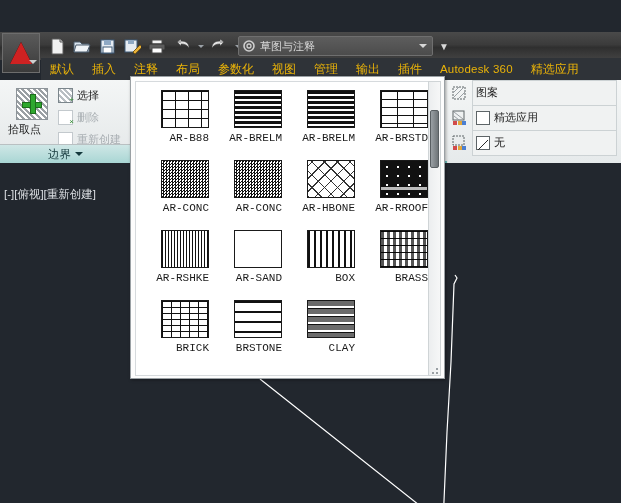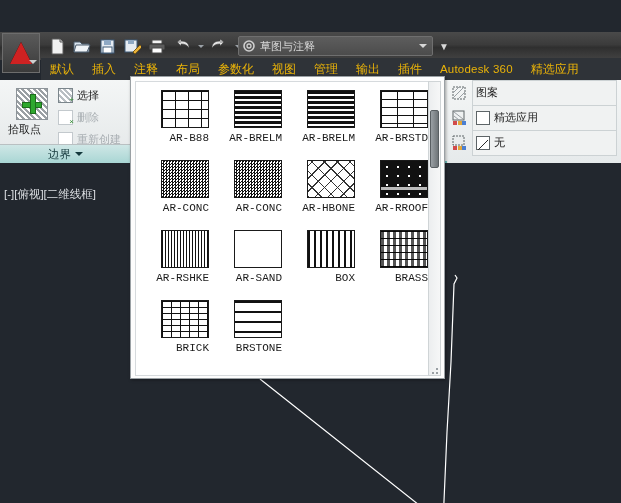--- a/index.html
+++ b/index.html
@@ -365,21 +365,21 @@
                 <line x1="1" y1="11" x2="11" y2="1" stroke="#2a2a2a"></line>
               </svg>
           </span>
           <span class="lbl">无</span>
         </div>
       </div>
     </div>
   </div>
 
   <div class="canvas">
-    <div class="vp-label">[-][俯视][二维线框]</div>
+    <div class="vp-label">[-][俯视][重新创建]</div>
   </div>
 
   <svg class="geom">
     <polyline id="geom-poly" fill="none" stroke="#ffffff" stroke-width="1.2" points="455,243 457,246 454,252 451,330 447,400 443,492 260,347"></polyline>
   </svg>
 
   <div class="palette">
     <div class="pal-inner">
       <div class="pal-grid" id="pattern-grid">
           <div class="pal-cell">
@@ -431,20 +431,24 @@
             <div class="sw-cap">BRASS</div>
           </div>
           <div class="pal-cell">
             <div class="sw-box p-brick"></div>
             <div class="sw-cap">BRICK</div>
           </div>
           <div class="pal-cell">
             <div class="sw-box p-brstone"></div>
             <div class="sw-cap">BRSTONE</div>
           </div>
+          <div class="pal-cell">
+            <div class="sw-box p-clay"></div>
+            <div class="sw-cap">CLAY</div>
+          </div>
         </div>
     </div>
     <div class="pal-sb">
       <div class="thumb"></div>
     </div>
     <div class="pal-grip"></div>
   </div>
 
 </div>
 

